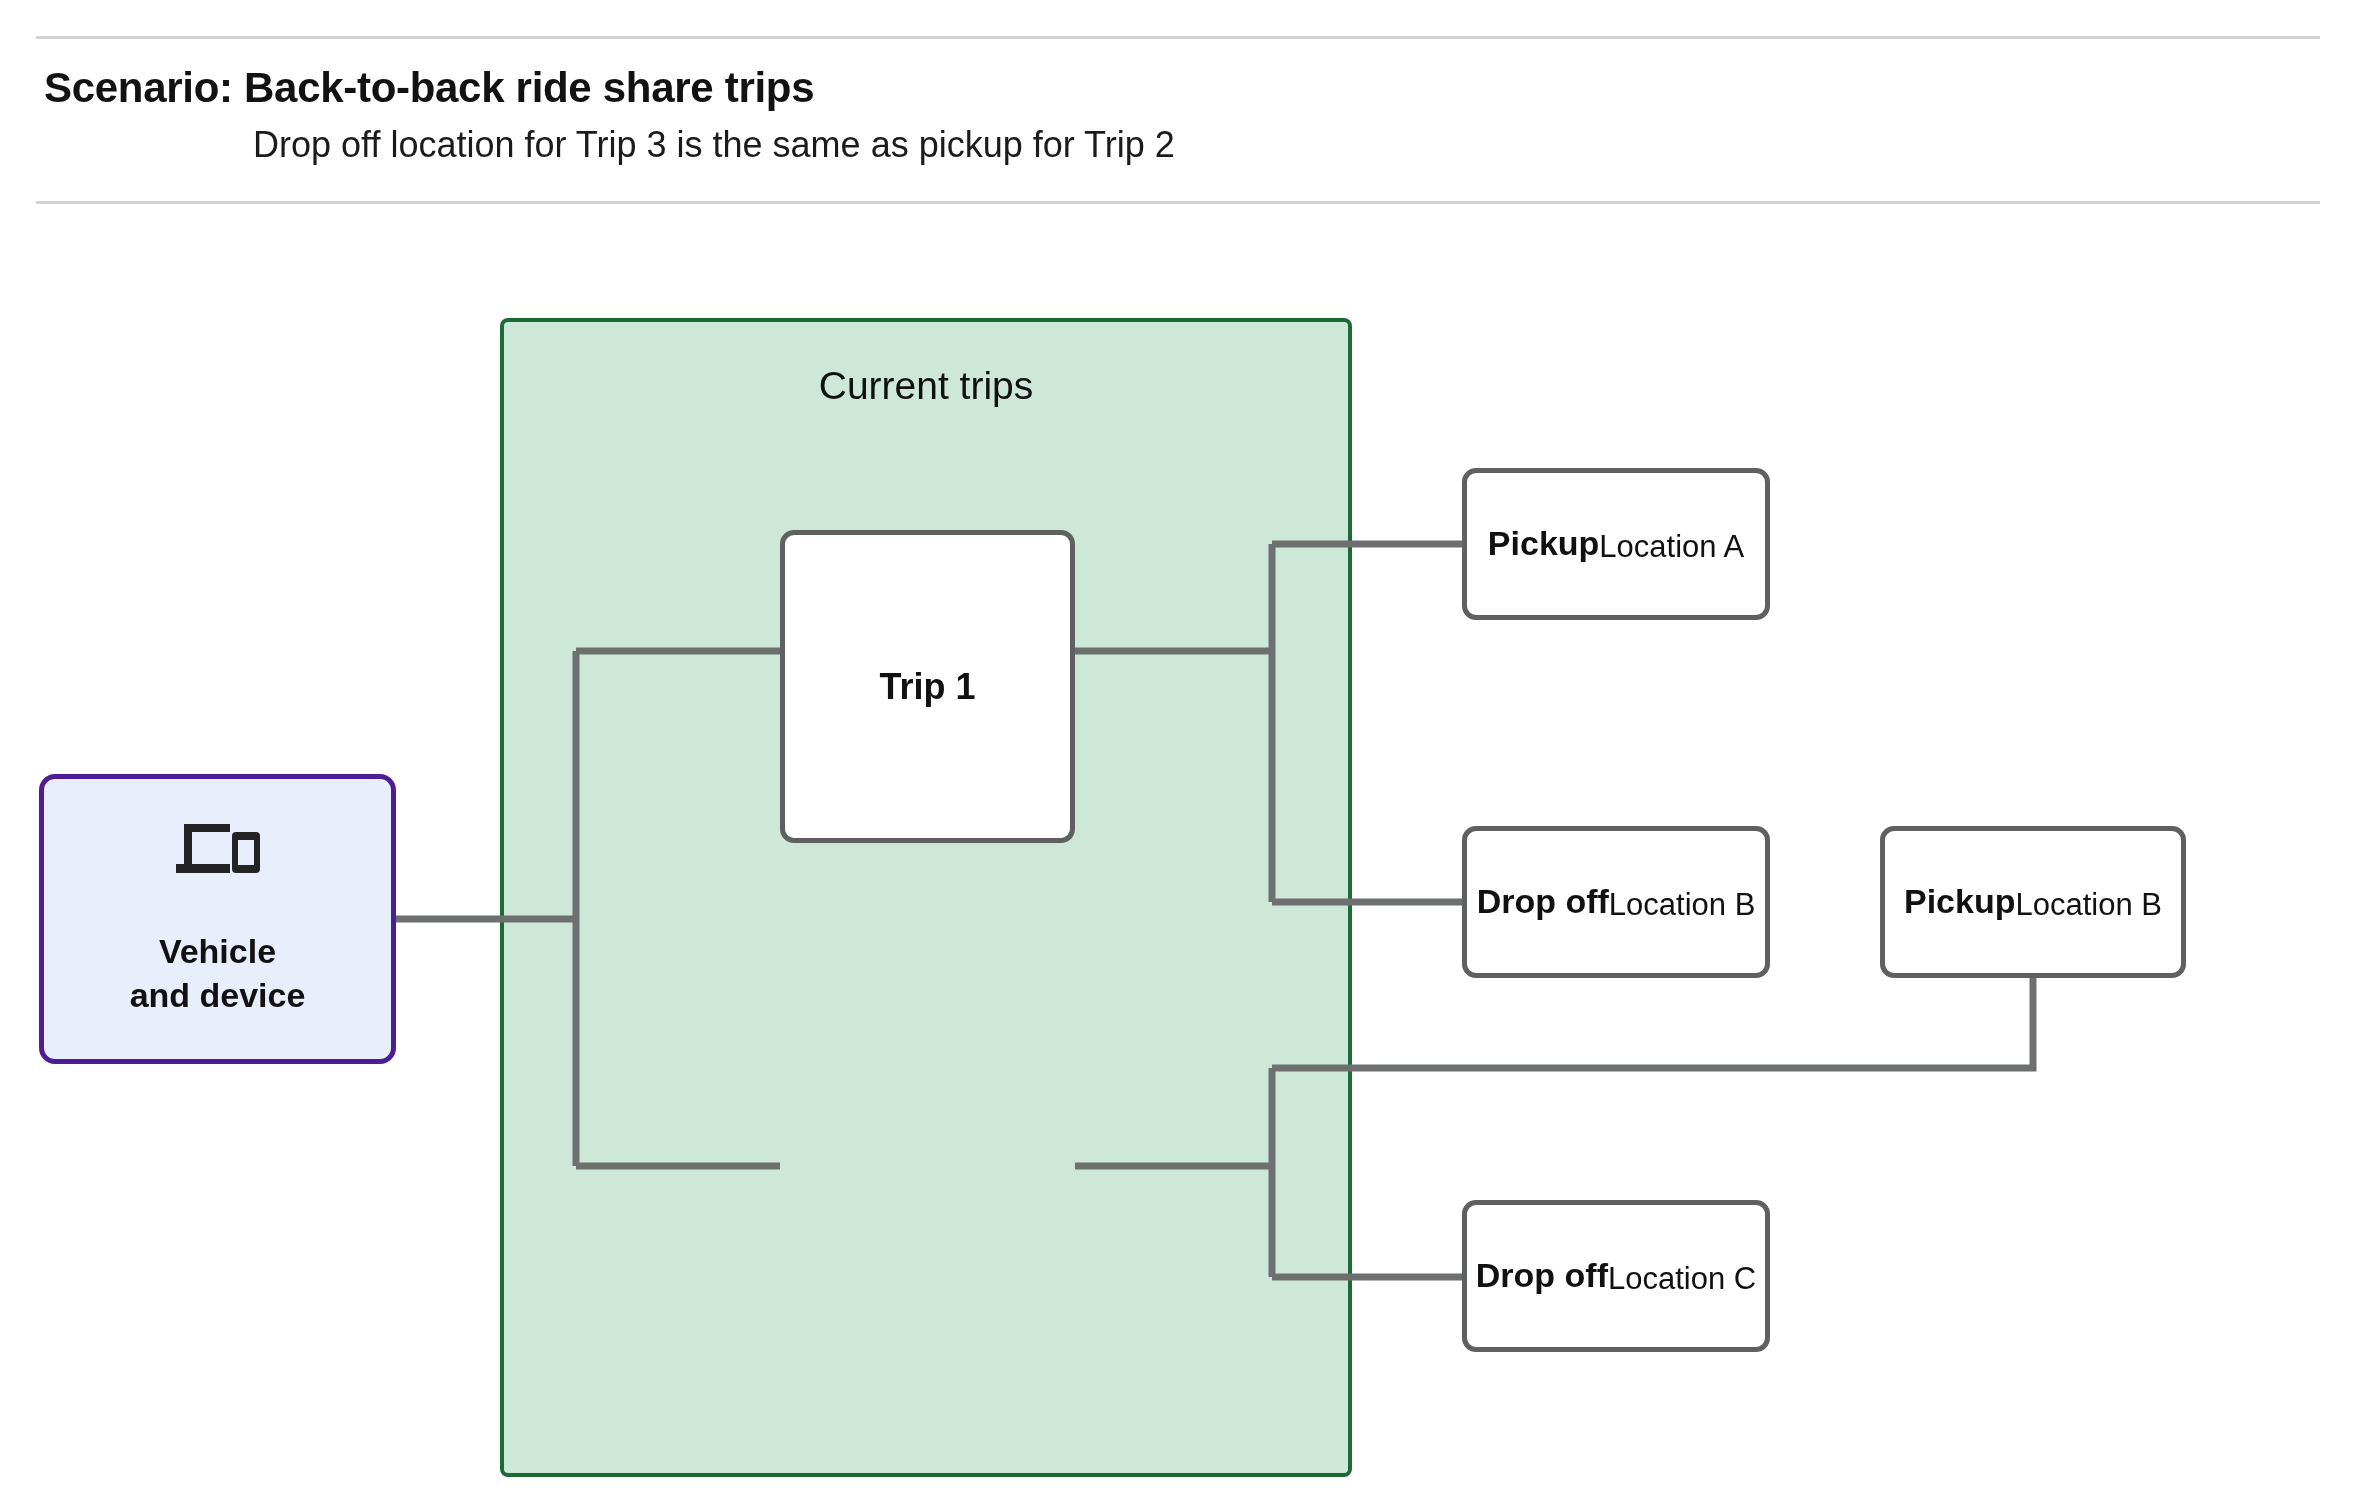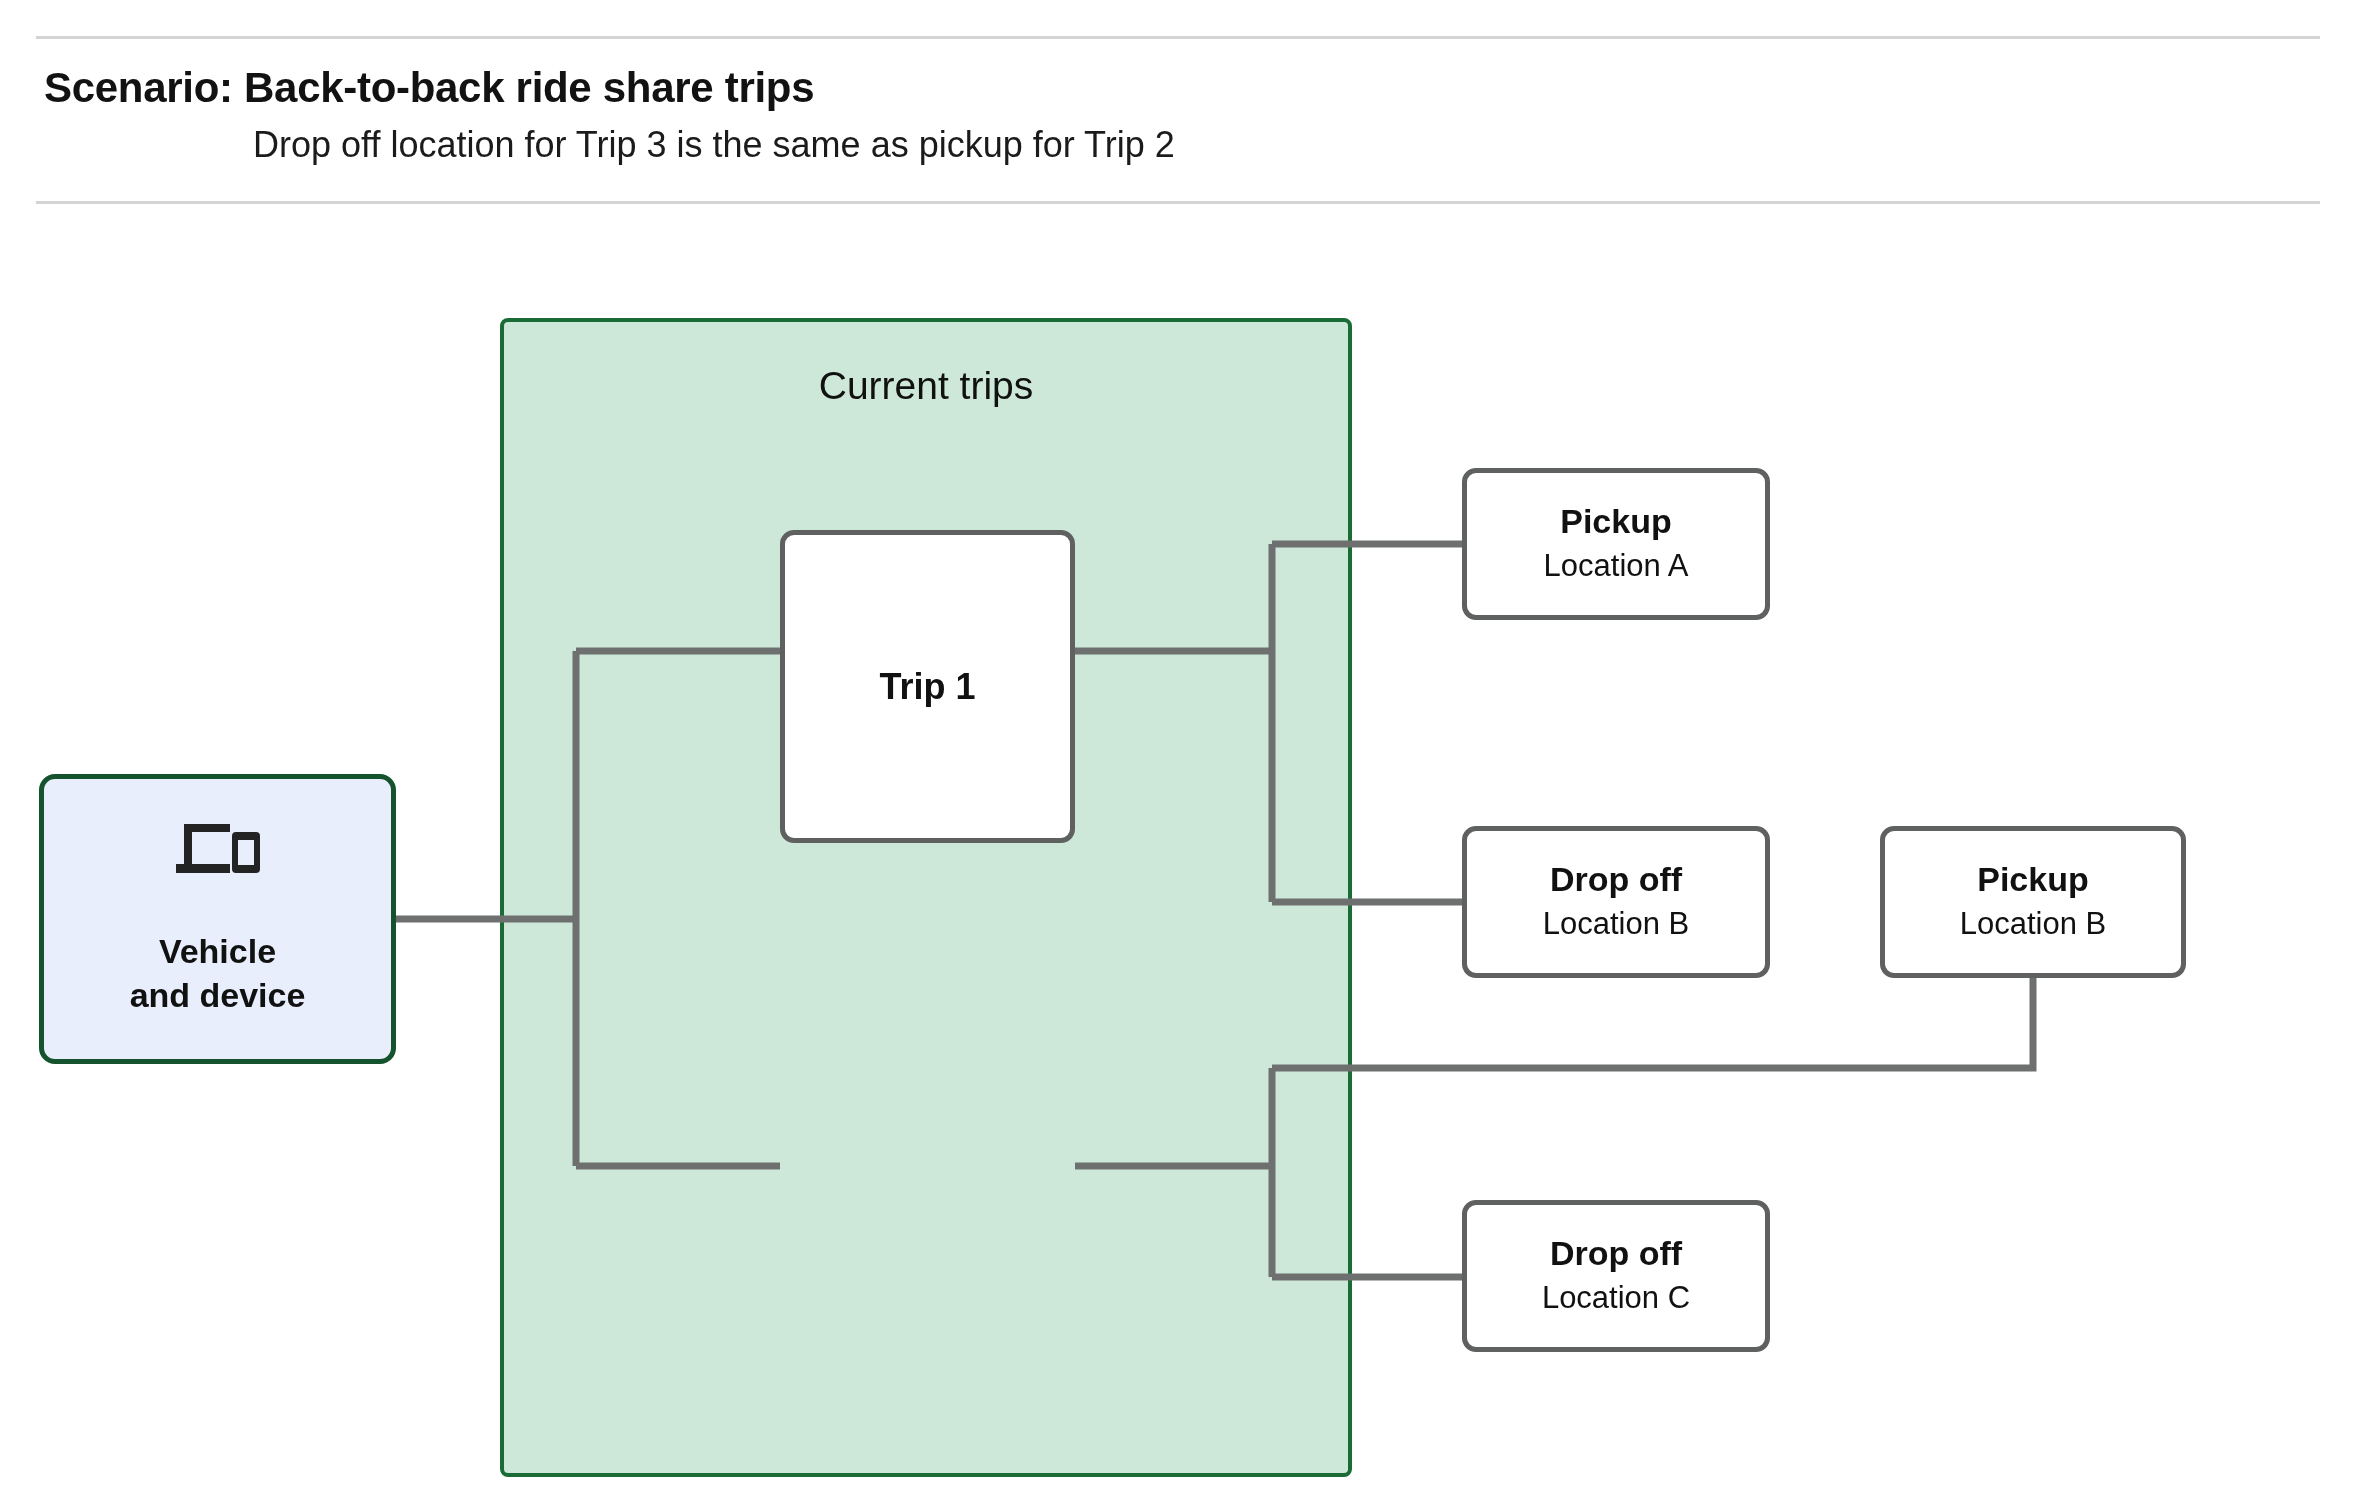--- a/index.html
+++ b/index.html
@@ -43,41 +43,41 @@
     left:1385px; top:318px; width:900px; height:1162px;
     background:#fdf0c8; border-color:#ef8a13;
   }
   #group-trip-waypoints .group-title { top:42px; }
 
   
   #connectors { position:absolute; left:0; top:0; width:2357px; height:1497px; }
 
   
   .node {
-    position:absolute; display:flex; flex-direction:column;
+    position:absolute; display:flex; 
     align-items:center; justify-content:center;
     background:#ffffff; border:5px solid #5f6161; border-radius:14px;
     text-align:center; z-index:5;
   }
   .node-title { font-size:34px; font-weight:700; color:#111; line-height:1.15; }
   .node-sub   { font-size:31px; font-weight:400; color:#111; line-height:1.25; margin-top:6px; }
 
   #node-trip-1 { left:780px; top:530px;  width:295px; height:313px; }
   #node-trip-2 { left:780px; top:1045px; width:295px; height:241px; }
   #node-trip-1 .node-title, #node-trip-2 .node-title { font-size:36px; }
 
   #node-pickup-a   { left:1462px; top:468px;  width:308px; height:152px; }
   #node-dropoff-b  { left:1462px; top:826px;  width:308px; height:152px; }
   #node-pickup-b   { left:1880px; top:826px;  width:306px; height:152px; }
   #node-dropoff-c  { left:1462px; top:1200px; width:308px; height:152px; }
 
   
   #node-vehicle-device {
     position:absolute; left:39px; top:774px; width:357px; height:290px;
-    background:#e9eefc; border:5px solid #14532d; border-radius:16px;
+    background:#e9eefc; border:5px solid #4c1d95; border-radius:16px;
     display:flex; flex-direction:column; align-items:center; justify-content:center;
     z-index:5;
   }
   #devices-icon { width:84px; height:62px; margin-bottom:48px; }
   #vehicle-device-label {
     font-size:34px; font-weight:700; color:#111; line-height:1.28; text-align:center;
     white-space:pre-line;
   }
 </style>
 </head>

